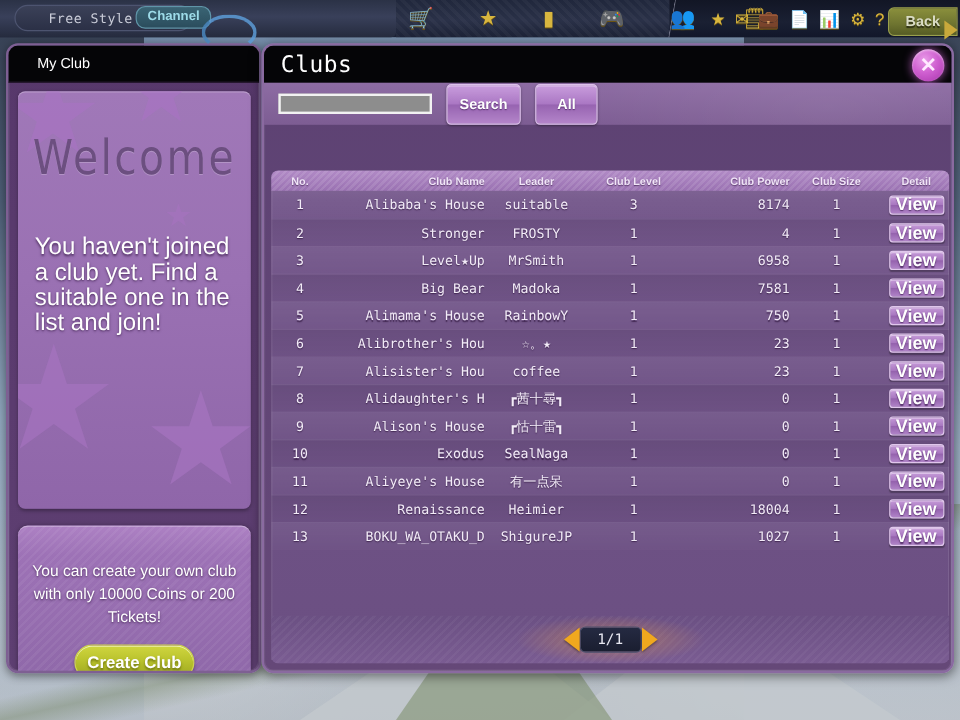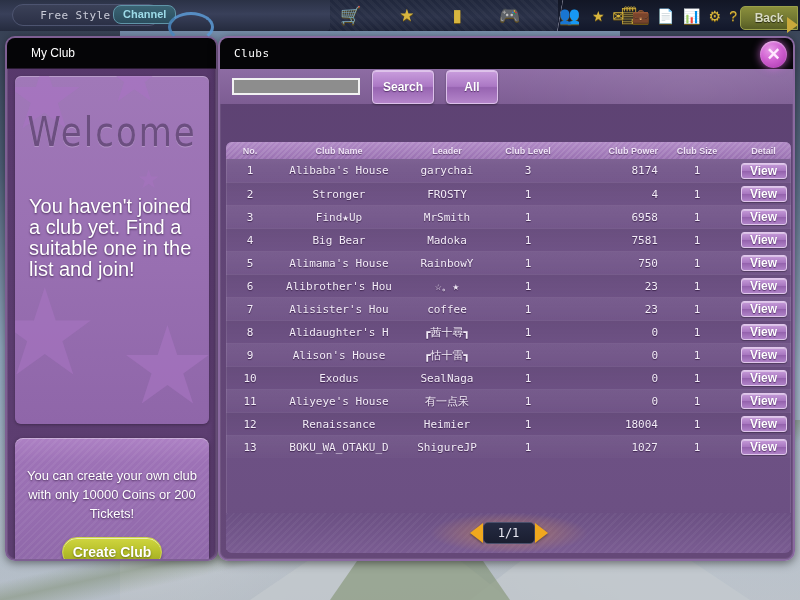--- a/index.html
+++ b/index.html
@@ -202,21 +202,21 @@
     border-radius: 10px;
     background: linear-gradient(to bottom, #5d4273 0%, #654878 100%);
     border: 2px solid #8a6aa0;
     box-shadow: 0 2px 10px rgba(0,0,0,0.5), inset 0 0 0 1px rgba(255,255,255,0.08);
     overflow:hidden;
   }
   .rp-title {
     height:31px; width:100%;
     background:#050507;
     display:flex; align-items:center; padding-left:14px;
-    color:#ffffff; font-size:11px;
+    color:#ffffff; font-size:19px;
     font-family:"DejaVu Sans Mono", monospace;
     letter-spacing:0.5px;
   }
   .close-btn {
     position:absolute; right:6px; top:3px;
     width:27px; height:27px; border-radius:50%;
     background: radial-gradient(circle at 38% 32%, #e89ae8 0%, #cf5fd0 45%, #a633ab 100%);
     box-shadow: 0 0 8px rgba(220,110,230,0.75), inset 0 1px 2px rgba(255,255,255,0.55);
     display:flex; align-items:center; justify-content:center;
     color:#ffe9ff; font-size:17px; font-weight:bold; line-height:1;
@@ -271,35 +271,35 @@
     display:flex; height:23px; align-items:center;
     color:#f3ecf8; font-size:11px;
     font-family:"DejaVu Sans Mono", monospace;
     text-shadow:0 1px 1px rgba(50,25,65,0.8);
   }
   .row.odd  { background: linear-gradient(to bottom, rgba(255,255,255,0.055), rgba(255,255,255,0.015)); }
   .row.even { background: linear-gradient(to bottom, rgba(0,0,0,0.07), rgba(0,0,0,0.02)); }
   .row + .row { border-top:1px solid rgba(255,255,255,0.06); }
 
   .c-no     { width:48px;  text-align:center; }
-  .c-name   { width:130px; text-align:center; overflow:hidden; white-space:nowrap; }
+  .c-name   { width:130px; text-align:right; overflow:hidden; white-space:nowrap; }
   .c-leader { width:86px;  text-align:center; overflow:hidden; white-space:nowrap; }
   .c-level  { width:76px;  text-align:center; }
   .c-power  { width:92px;  text-align:right; }
   .c-size   { width:78px;  text-align:center; }
   .c-detail { width:55px;  text-align:center; }
 
   .view-btn {
     display:inline-flex; align-items:center; justify-content:center;
     width:46px; height:16px;
     border-radius:3px;
     background: linear-gradient(to bottom, #c69bd9 0%, #a877c0 48%, #9462ad 52%, #b083c8 100%);
     border:1px solid #e0c7ec;
     box-shadow:0 1px 1px rgba(0,0,0,0.3), inset 0 1px 0 rgba(255,255,255,0.4);
-    color:#ffffff; font-size:12px; font-weight:bold;
+    color:#ffffff; font-size:15px; font-weight:bold;
     font-family:"Liberation Sans", sans-serif;
     text-shadow:0 1px 1px rgba(70,35,90,0.8);
     cursor:pointer;
   }
 
   
   .pager {
     position:absolute; left:6px; bottom:6px; width:565px; height:40px;
     background:
       radial-gradient(ellipse 110px 28px at 283px 20px, rgba(255,170,60,0.38), rgba(255,170,60,0) 72%),
@@ -408,38 +408,38 @@
         <div class="c-leader">Leader</div>
         <div class="c-level">Club Level</div>
         <div class="c-power">Club Power</div>
         <div class="c-size">Club Size</div>
         <div class="c-detail">Detail</div>
       </div>
       <div id="tbody">
           <div class="row odd">
             <div class="c-no">1</div>
             <div class="c-name">Alibaba's House</div>
-            <div class="c-leader">garychai</div>
+            <div class="c-leader">suitable</div>
             <div class="c-level">3</div>
             <div class="c-power">8174</div>
             <div class="c-size">1</div>
             <div class="c-detail"><span class="view-btn">View</span></div>
           </div>
           <div class="row even">
             <div class="c-no">2</div>
             <div class="c-name">Stronger</div>
             <div class="c-leader">FROSTY</div>
             <div class="c-level">1</div>
             <div class="c-power">4</div>
             <div class="c-size">1</div>
             <div class="c-detail"><span class="view-btn">View</span></div>
           </div>
           <div class="row odd">
             <div class="c-no">3</div>
-            <div class="c-name">Find★Up</div>
+            <div class="c-name">Level★Up</div>
             <div class="c-leader">MrSmith</div>
             <div class="c-level">1</div>
             <div class="c-power">6958</div>
             <div class="c-size">1</div>
             <div class="c-detail"><span class="view-btn">View</span></div>
           </div>
           <div class="row even">
             <div class="c-no">4</div>
             <div class="c-name">Big Bear</div>
             <div class="c-leader">Madoka</div>

